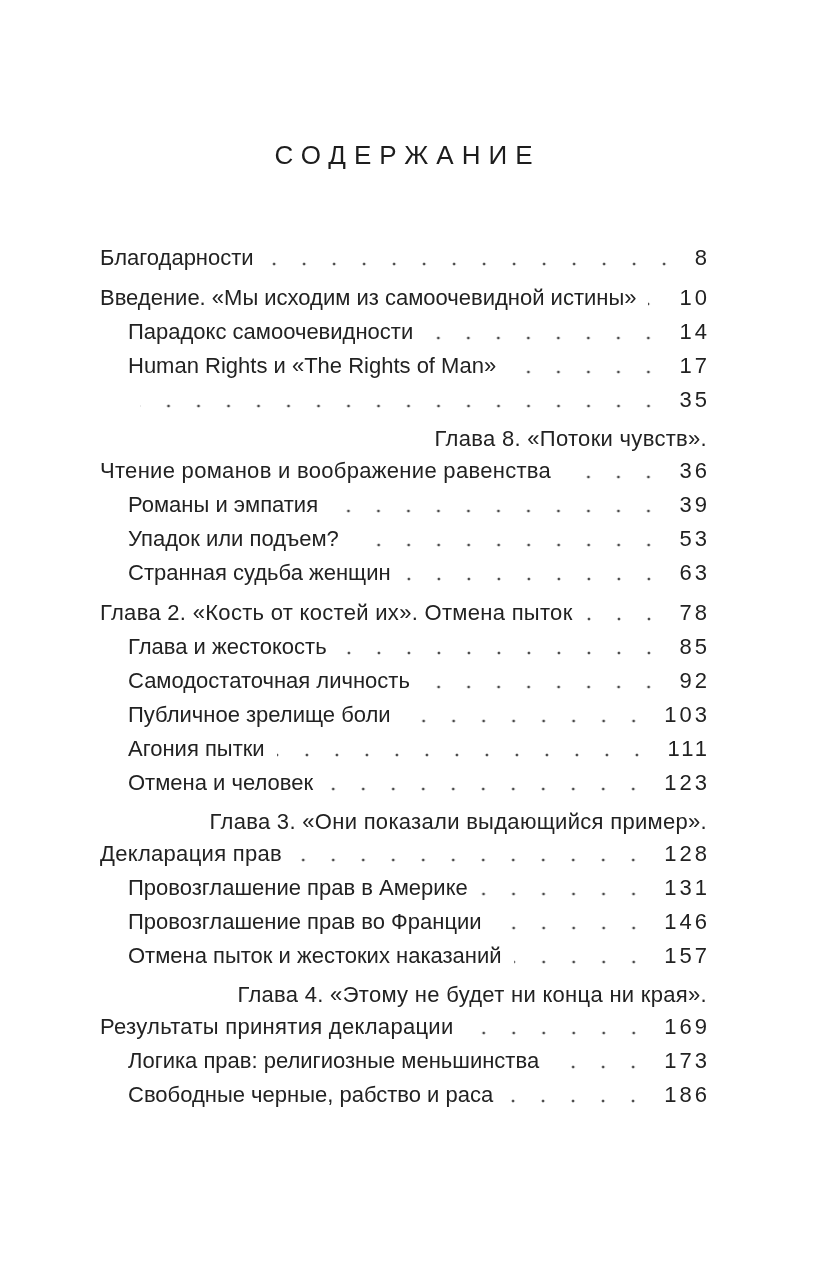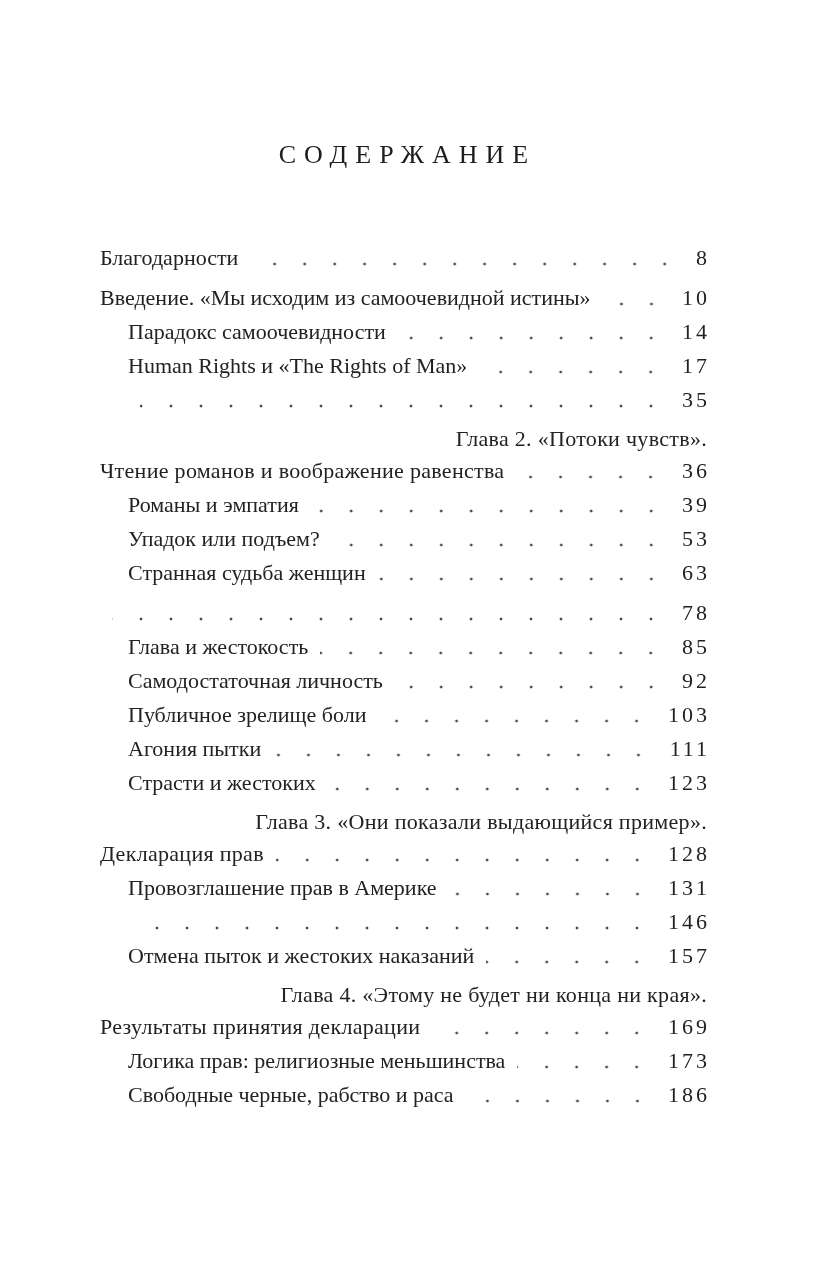--- a/index.html
+++ b/index.html
@@ -6,21 +6,21 @@
     margin: 0;
     padding: 0;
     background: #ffffff;
   }
   .page {
     position: relative;
     width: 827px;
     height: 1132px;
     background: #ffffff;
     overflow: hidden;
-    font-family: Liberation Serif, serif;
+    font-family: Liberation Sans, sans-serif;
     color: #222222;
   }
   .content {
     box-sizing: border-box;
     width: 607px;
     margin-left: 100px;
     padding-top: 140px;
   }
   .page-title {
     margin: 0;
@@ -118,21 +118,21 @@
   </div>
         <div class="entry sub">
     <div class="head-lines"></div>
     <div class="row">
       <span class="dots"></span>
       <span class="num">35</span>
     </div>
   </div>
         <div class="entry chapter">
     <div class="head-lines">
-            <div class="head-line">Глава 2. «Потоки чувств».</div>
+            <div class="head-line">Глава 8. «Потоки чувств».</div>
           </div>
     <div class="row">
       <span class="label">Чтение романов и воображение равенства</span>
       <span class="dots"></span>
       <span class="num">36</span>
     </div>
   </div>
         <div class="entry sub">
     <div class="head-lines"></div>
     <div class="row">
@@ -153,20 +153,21 @@
     <div class="head-lines"></div>
     <div class="row">
       <span class="label">Странная судьба женщин</span>
       <span class="dots"></span>
       <span class="num">63</span>
     </div>
   </div>
         <div class="entry chapter">
     <div class="head-lines"></div>
     <div class="row">
+      <span class="label">Глава 2. «Кость от костей их». Отмена пыток</span>
       <span class="dots"></span>
       <span class="num">78</span>
     </div>
   </div>
         <div class="entry sub">
     <div class="head-lines"></div>
     <div class="row">
       <span class="label">Глава и жестокость</span>
       <span class="dots"></span>
       <span class="num">85</span>
@@ -192,21 +193,21 @@
     <div class="head-lines"></div>
     <div class="row">
       <span class="label">Агония пытки</span>
       <span class="dots"></span>
       <span class="num">111</span>
     </div>
   </div>
         <div class="entry sub">
     <div class="head-lines"></div>
     <div class="row">
-      <span class="label">Страсти и жестоких</span>
+      <span class="label">Отмена и человек</span>
       <span class="dots"></span>
       <span class="num">123</span>
     </div>
   </div>
         <div class="entry chapter">
     <div class="head-lines">
             <div class="head-line">Глава 3. «Они показали выдающийся пример».</div>
           </div>
     <div class="row">
       <span class="label">Декларация прав</span>
@@ -218,20 +219,21 @@
     <div class="head-lines"></div>
     <div class="row">
       <span class="label">Провозглашение прав в Америке</span>
       <span class="dots"></span>
       <span class="num">131</span>
     </div>
   </div>
         <div class="entry sub">
     <div class="head-lines"></div>
     <div class="row">
+      <span class="label">Провозглашение прав во Франции</span>
       <span class="dots"></span>
       <span class="num">146</span>
     </div>
   </div>
         <div class="entry sub">
     <div class="head-lines"></div>
     <div class="row">
       <span class="label">Отмена пыток и жестоких наказаний</span>
       <span class="dots"></span>
       <span class="num">157</span>

